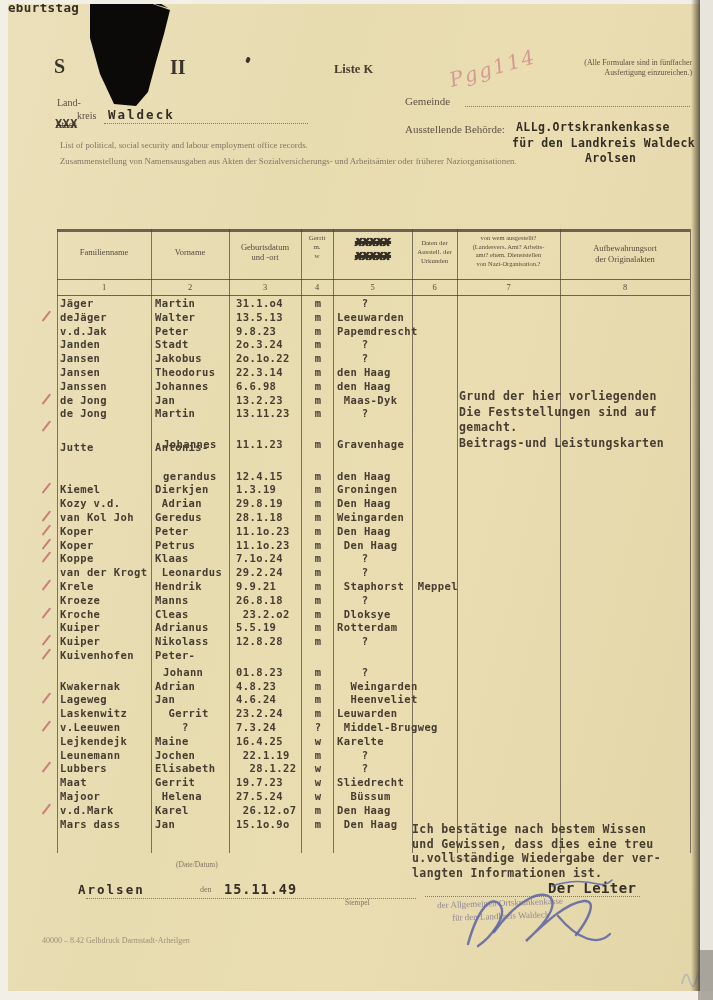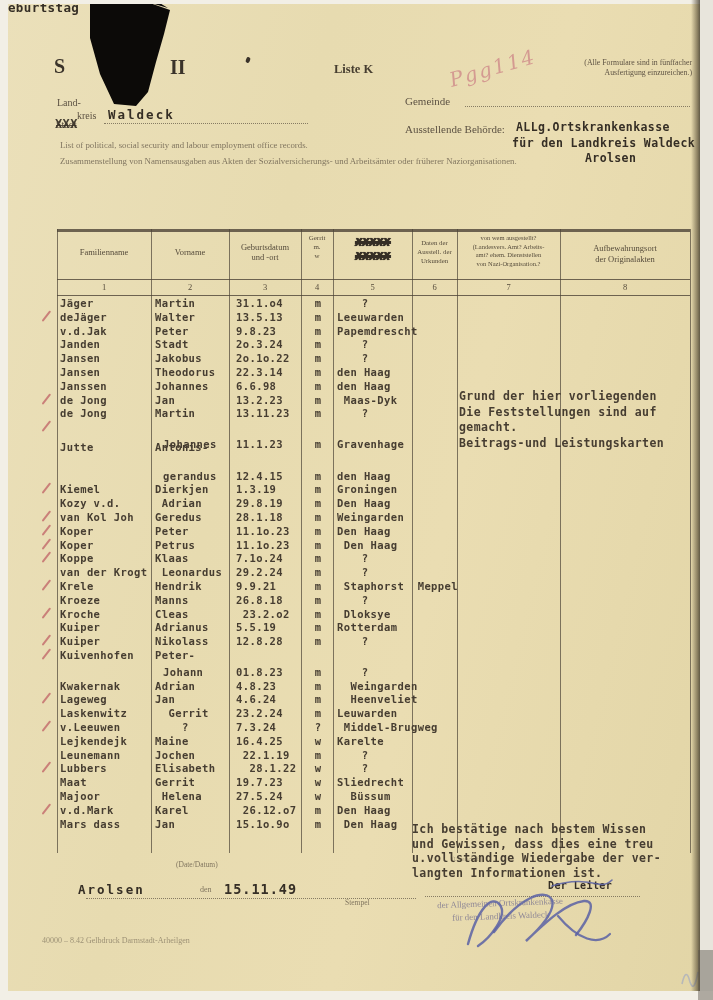--- a/index.html
+++ b/index.html
@@ -211,21 +211,21 @@
   <div class="abs typed" style="left:412px;top:822px;font-size:11.5px;line-height:14.5px;" id="certification"><div style="position: relative;">Ich bestätige nach bestem Wissen</div><div style="position: relative;">und Gewissen, dass dies eine treu</div><div style="position: relative;">u.vollständige Wiedergabe der ver-</div><div style="position: relative;">langten Informationen ist.</div></div>
 
   <div class="abs printed faint" style="left:176px;top:860px;font-size:7.5px;">(Date/Datum)</div>
   <div class="abs typed dark" style="left:78px;top:882px;font-size:12.5px;letter-spacing:2px;">Arolsen</div>
   <div class="abs printed faint" style="left:200px;top:885px;font-size:8px;">den</div>
   <div class="abs typed dark" style="left:224px;top:881px;font-size:13.5px;letter-spacing:1px;">15.11.49</div>
   <div class="dotted" style="left:86px;top:898px;width:330px;"></div>
   <div class="abs printed faint" style="left:345px;top:898px;font-size:7.5px;">Stempel</div>
 
   <div class="abs printed" style="left:452px;top:856px;font-size:5.5px;opacity:.5;">(Unterschrift)</div>
-  <div class="abs typed dark" style="left:548px;top:880px;font-size:10px;">Der Leiter</div>
+  <div class="abs typed dark" style="left:548px;top:880px;font-size:14px;">Der Leiter</div>
   <div class="dotted" style="left:425px;top:896px;width:215px;"></div>
   <div class="abs stamp-text" style="left:437px;top:898px;font-size:9px;transform:rotate(-2deg);">der Allgemeinen Ortskrankenkasse</div>
   <div class="abs stamp-text" style="left:452px;top:911px;font-size:9px;transform:rotate(-2deg);">für den Landkreis Waldeck</div>
 
   <svg class="abs" style="left:0;top:0;" width="713" height="1000">
     <path class="ink-blue" stroke-width="1.6" d="M552,886 Q575,878 598,884 Q606,886 612,880"></path>
     <path class="ink-blue" stroke-width="2.4" d="M468,944 C478,908 492,894 500,905 C508,916 490,938 478,946"></path>
     <path class="ink-blue" stroke-width="2.4" d="M494,932 C520,896 546,888 552,900 C556,912 538,930 526,941 C546,922 566,903 584,901 C598,900 588,920 576,935"></path>
     <path class="ink-blue" stroke-width="2.2" d="M558,916 C578,940 598,946 610,934"></path>
   </svg>

